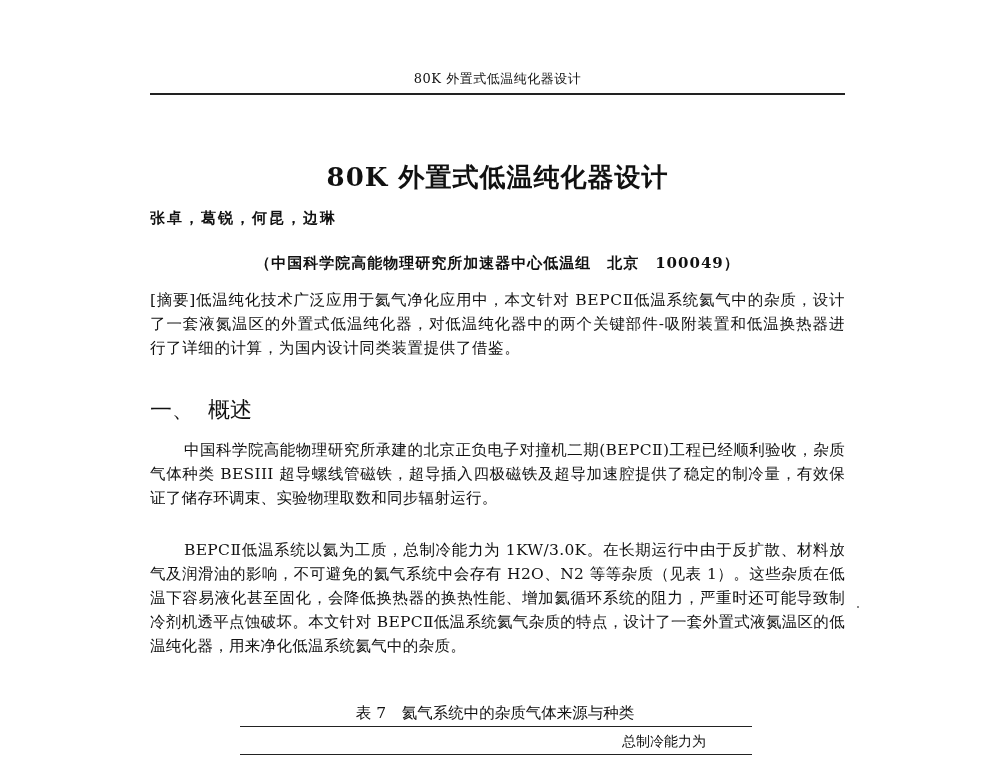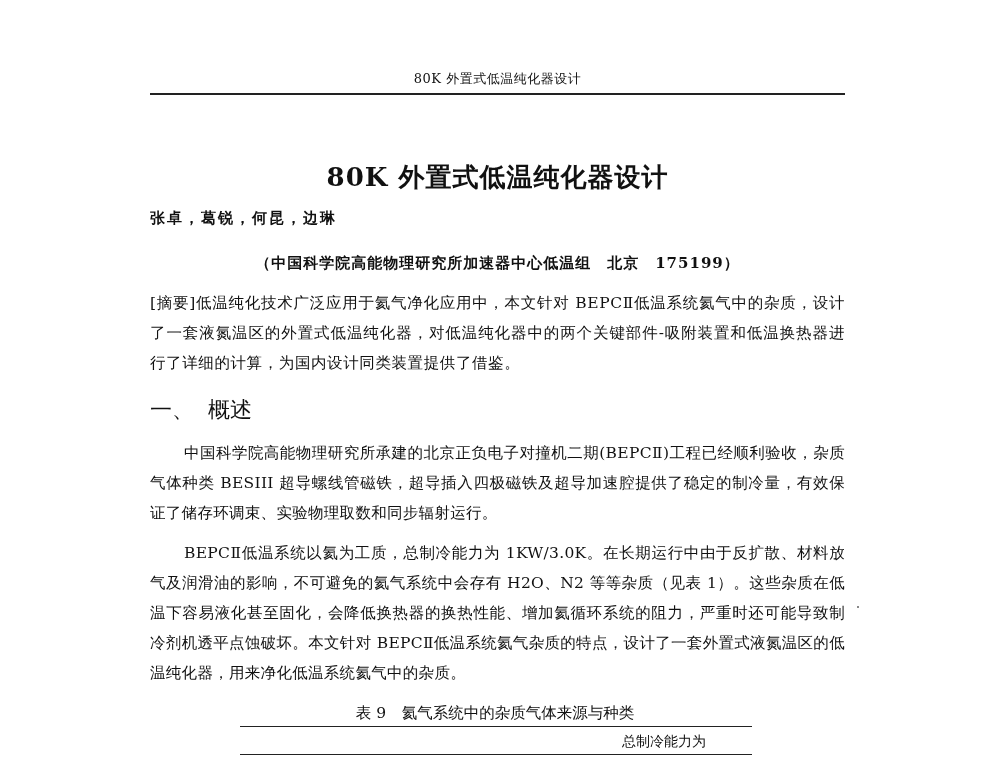--- a/index.html
+++ b/index.html
@@ -8,21 +8,21 @@
   .abs { position: absolute; }
   .running-head { left: 150px; top: 70px; width: 695px; text-align: center;
                   font-size: 13px; letter-spacing: 0.5px; }
   .head-rule { left: 150px; top: 93px; width: 695px; height: 0; border-top: 2px solid #222; }
   .title { left: 150px; top: 160px; width: 695px; text-align: center;
            font-size: 26px; font-weight: bold; letter-spacing: 1px; }
   .authors { left: 150px; top: 209px; width: 695px; text-align: left;
              font-size: 15px; font-weight: bold; letter-spacing: 2px; }
   .affil { left: 150px; top: 254px; width: 695px; text-align: center;
            font-size: 15px; font-weight: bold; letter-spacing: 1px; }
-  .para { left: 150px; width: 695px; font-size: 15.5px; line-height: 30px; text-align: justify; }
+  .para { left: 150px; width: 695px; font-size: 15.5px; line-height: 24px; text-align: justify; }
   .abstract { top: 288px; letter-spacing: 0.6px; }
   .abstract .label { font-weight: normal; }
   .section { left: 150px; top: 395px; font-size: 22px; }
   .section .num { display: inline-block; width: 58px; }
   .p1 { top: 438px; text-indent: 34px; letter-spacing: 0.3px; }
   .p2 { top: 538px; text-indent: 34px; letter-spacing: 0.3px; }
   .caption { left: 240px; top: 703px; width: 510px; text-align: center; font-size: 15.5px; }
   .tbl-rule-top { left: 240px; top: 726px; width: 512px; border-top: 1.5px solid #222; }
   .tbl-rule-mid { left: 240px; top: 754px; width: 512px; border-top: 1px solid #222; }
   .th1 { left: 350px; top: 771px; font-size: 14px; }
@@ -30,32 +30,32 @@
   .speck { left: 857px; top: 606px; width: 2px; height: 2px; background: #888; }
 </style>
 </head>
 <body>
 
 <div class="abs running-head">80K 外置式低温纯化器设计</div>
 <div class="abs head-rule"></div>
 
 <div class="abs title">80K 外置式低温纯化器设计</div>
 <div class="abs authors">张卓，葛锐，何昆，边琳</div>
-<div class="abs affil">（中国科学院高能物理研究所加速器中心低温组　北京　175199）</div>
+<div class="abs affil">（中国科学院高能物理研究所加速器中心低温组　北京　100049）</div>
 
 <div class="abs para abstract">
   <span class="label">[摘要]</span><span>低温纯化技术广泛应用于氦气净化应用中，本文针对 BEPCⅡ低温系统氦气中的杂质，设计了一套液氮温区的外置式低温纯化器，对低温纯化器中的两个关键部件-吸附装置和低温换热器进行了详细的计算，为国内设计同类装置提供了借鉴。</span>
 </div>
 
 <div class="abs section">
   <span class="num">一、</span><span>概述</span>
 </div>
 
 <div class="abs para p1">中国科学院高能物理研究所承建的北京正负电子对撞机二期(BEPCⅡ)工程已经顺利验收，杂质气体种类 BESIII 超导螺线管磁铁，超导插入四极磁铁及超导加速腔提供了稳定的制冷量，有效保证了储存环调束、实验物理取数和同步辐射运行。</div>
 <div class="abs para p2">BEPCⅡ低温系统以氦为工质，总制冷能力为 1KW/3.0K。在长期运行中由于反扩散、材料放气及润滑油的影响，不可避免的氦气系统中会存有 H2O、N2 等等杂质（见表 1）。这些杂质在低温下容易液化甚至固化，会降低换热器的换热性能、增加氦循环系统的阻力，严重时还可能导致制冷剂机透平点蚀破坏。本文针对 BEPCⅡ低温系统氦气杂质的特点，设计了一套外置式液氮温区的低温纯化器，用来净化低温系统氦气中的杂质。</div>
 
-<div class="abs caption">表 9　氦气系统中的杂质气体来源与种类</div>
+<div class="abs caption">表 7　氦气系统中的杂质气体来源与种类</div>
 <div class="abs tbl-rule-top"></div>
 <div class="abs th1">杂质气体来源</div>
 <div class="abs th2">总制冷能力为</div>
 <div class="abs tbl-rule-mid"></div>
 
 <div class="abs speck"></div>
 
 </body></html>

